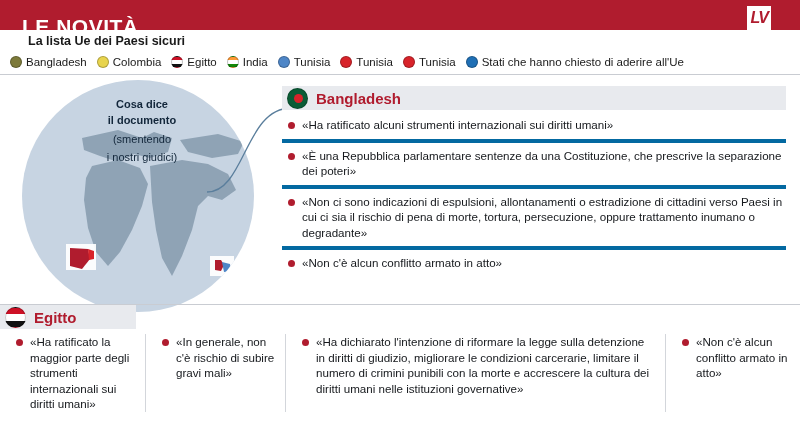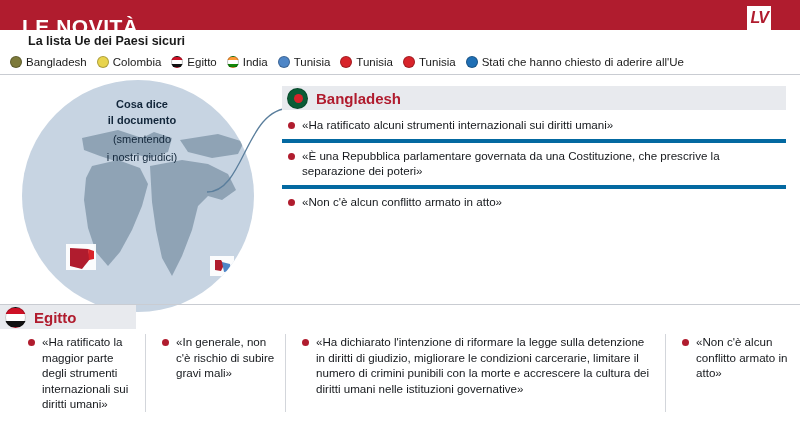--- a/index.html
+++ b/index.html
@@ -234,21 +234,21 @@
     padding-right: 10px;
     box-sizing: border-box;
     border-right: 1px solid #d3d6db;
   }
   .eg-col:last-child { border-right: none; }
   .eg-text {
     font-size: 11.6px;
     line-height: 15.5px;
     color: #15181c;
   }
-  .col-1 { width: 146px; padding-left: 22px; }
+  .col-1 { width: 146px; padding-left: 10px; }
   .col-2 { width: 140px; padding-left: 10px; }
   .col-3 { width: 380px; padding-left: 10px; }
   .col-4 { width: 134px; padding-left: 10px; }
 </style>
 </head>
 <body>
 
 <div class="page">
 
   <div class="header">
@@ -331,21 +331,25 @@
     <span class="bd-title">Bangladesh</span>
   </div>
 
   <div class="bd-list">
     <div class="bd-row">
       <span class="bullet"></span>
       <span class="bd-text">«Ha ratificato alcuni strumenti internazionali sui diritti umani»</span>
     </div>
     <div class="bd-row">
       <span class="bullet"></span>
-      <span class="bd-text">«È una Repubblica parlamentare governata da una Costituzione, che prescrive la separazione dei poteri»</span>
+      <span class="bd-text">«È una Repubblica parlamentare sentenze da una Costituzione, che prescrive la separazione dei poteri»</span>
+    </div>
+    <div class="bd-row">
+      <span class="bullet"></span>
+      <span class="bd-text">«Non ci sono indicazioni di espulsioni, allontanamenti o estradizione di cittadini verso Paesi in cui ci sia il rischio di pena di morte, tortura, persecuzione, oppure trattamento inumano o degradante»</span>
     </div>
     <div class="bd-row">
       <span class="bullet"></span>
       <span class="bd-text">«Non c'è alcun conflitto armato in atto»</span>
     </div>
   </div>
 
   <div class="hr-egitto"></div>
   <div class="eg-head">
     <span class="flag-badge eg-flag"></span>

